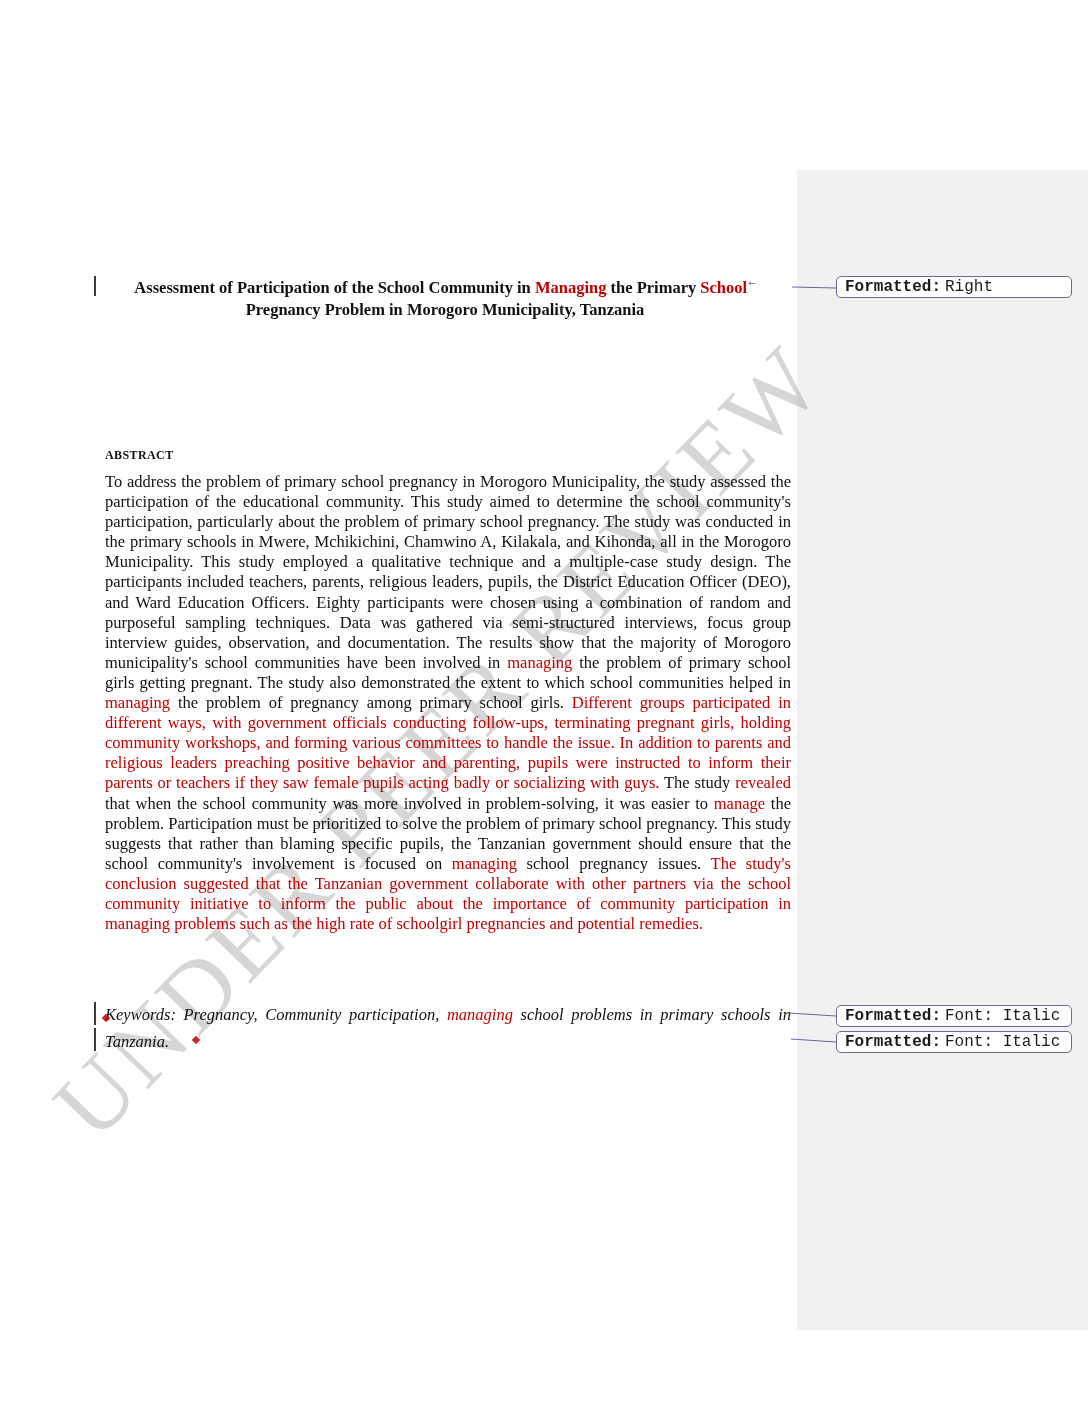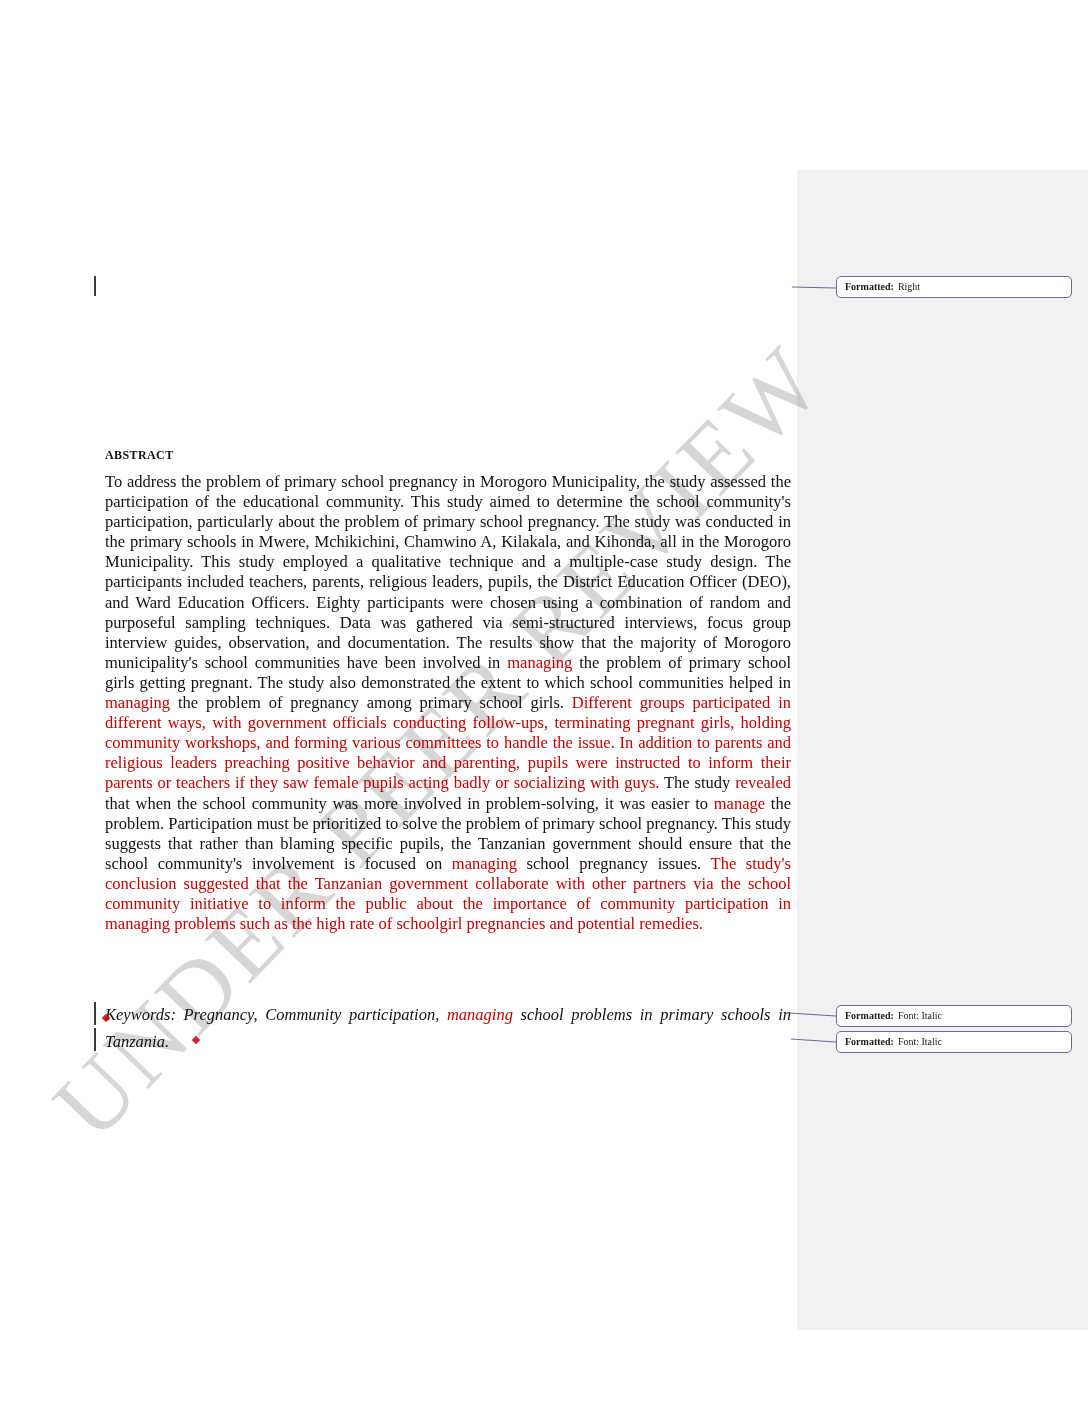--- a/index.html
+++ b/index.html
@@ -83,22 +83,22 @@
     transform:rotate(45deg);
     opacity:0.85;
   }
   .callout{
     position:absolute;
     left:836px;width:218px;height:16px;
     background:#ffffff;
     border:1.6px solid var(--callout-border);
     border-radius:5px;
     padding:2px 8px;
-    font-family:Liberation Serif, serif;
-    font-size:10px;
+    font-family:Liberation Mono, monospace;
+    font-size:16px;
     line-height:16px;
     color:#1a1a1a;
     z-index:3;
     white-space:nowrap;
     overflow:hidden;
   }
   .callout b{font-weight:bold;margin-right:4px;}
   .connector-svg{
     position:absolute;left:0;top:0;width:1088px;height:1408px;
     z-index:2;pointer-events:none;
@@ -119,20 +119,24 @@
     <line x1="789" y1="1013" x2="836" y2="1016"></line>
     <line x1="791" y1="1039" x2="836" y2="1042"></line>
   </svg>
 
   <div class="text-layer">
 
     <div class="change-bar" style="left:94px;top:276px;height:20px;"></div>
     <div class="change-bar" style="left:94px;top:1002px;height:23px;"></div>
     <div class="change-bar" style="left:94px;top:1028px;height:23px;"></div>
 
+    <div class="doc-title">
+      <span><span>Assessment of Participation of the School Community in </span><span class="red">Managing</span><span> the Primary </span><span class="red">School</span></span><span class="callout-anchor-glyph">←</span><br>
+      <span>Pregnancy Problem in Morogoro Municipality, Tanzania</span>
+    </div>
 
     <div class="abstract-heading">ABSTRACT</div>
 
     <div class="abstract-body"><span>To address the problem of primary school pregnancy in Morogoro Municipality, the study assessed the participation of the educational community. This study aimed to determine the school community's participation, particularly about the problem of primary school pregnancy. The study was conducted in the primary schools in Mwere, Mchikichini, Chamwino A, Kilakala, and Kihonda, all in the Morogoro Municipality. This study employed a qualitative technique and a multiple-case study design. The participants included teachers, parents, religious leaders, pupils, the District Education Officer (DEO), and Ward Education Officers. Eighty participants were chosen using a combination of random and purposeful sampling techniques. Data was gathered via semi-structured interviews, focus group interview guides, observation, and documentation. The results show that the majority of Morogoro municipality's school communities have been involved in </span><span class="red">managing</span><span> the problem of primary school girls getting pregnant. The study also demonstrated the extent to which school communities helped in </span><span class="red">managing</span><span> the problem of pregnancy among primary school girls. </span><span class="red">Different groups participated in different ways, with government officials conducting follow-ups, terminating pregnant girls, holding community workshops, and forming various committees to handle the issue. In addition to parents and religious leaders preaching positive behavior and parenting, pupils were instructed to inform their parents or teachers if they saw female pupils acting badly or socializing with guys.</span><span>  The study </span><span class="red">revealed</span><span> that when the school community was more involved in problem-solving, it was easier to </span><span class="red">manage</span><span> the problem. Participation must be prioritized to solve the problem of primary school pregnancy. This study suggests that rather than blaming specific pupils, the Tanzanian government should ensure that the school community's involvement is focused on </span><span class="red">managing</span><span> school pregnancy issues. </span><span class="red">The study's conclusion suggested that the Tanzanian government collaborate with other partners via the school community initiative to inform the public about the importance of community participation in managing problems such as the high rate of schoolgirl pregnancies and potential remedies.</span></div>
 
     <div class="keywords"><span>Keywords: Pregnancy, Community participation, </span><span class="red">managing</span><span> school problems in primary schools in Tanzania.</span></div>
 
     <div class="comment-anchor" style="left:103px;top:1015px;"></div>
     <div class="comment-anchor" style="left:193px;top:1037px;"></div>
 

